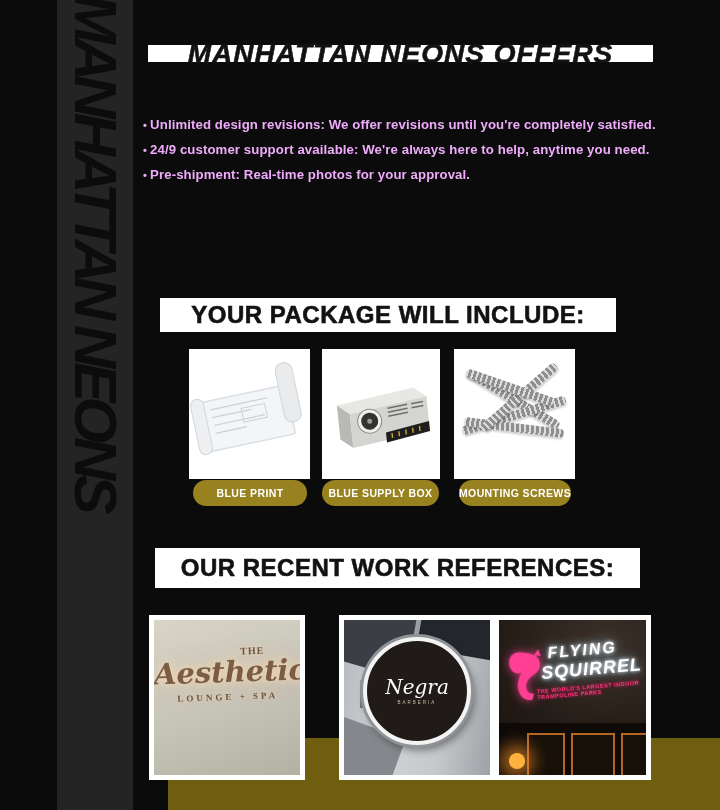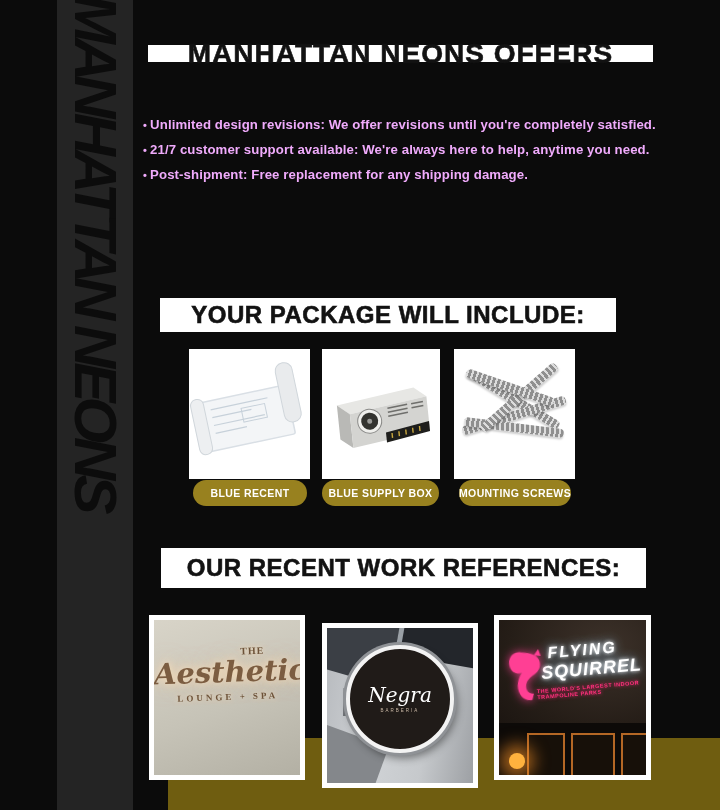--- a/index.html
+++ b/index.html
@@ -9,23 +9,23 @@
   
   .side-strip{position:absolute;left:57px;top:0;width:76px;height:810px;background:#242424;overflow:hidden;}
   .side-text{writing-mode:vertical-rl;white-space:nowrap;height:820px;line-height:76px;
              font-size:60px;font-weight:bold;font-style:italic;letter-spacing:-6px;
              color:#0c0c0c;margin-top:-6px;}
 
   
   .banner{position:absolute;background:#ffffff;color:#121212;display:flex;align-items:center;
           justify-content:center;font-weight:bold;white-space:nowrap;
           -webkit-text-stroke:0.6px #121212;}
-  .banner-offers{left:148px;top:45px;width:505px;height:17px;font-size:28px;letter-spacing:1px;}
+  .banner-offers{left:148px;top:45px;width:505px;height:17px;font-size:28px;letter-spacing:1px;font-style:italic;}
   .banner-package{left:160px;top:298px;width:456px;height:34px;font-size:24px;letter-spacing:0.5px;}
-  .banner-refs{left:155px;top:548px;width:485px;height:40px;font-size:24px;letter-spacing:0.5px;margin-left:6px;}
+  .banner-refs{left:155px;top:548px;width:485px;height:40px;font-size:24px;letter-spacing:0.5px;}
 
   
   .offers-list{position:absolute;left:143px;top:118px;width:555px;margin:0;padding:0;list-style:none;}
   .offers-list li{color:#f0abfc;font-size:13.2px;font-weight:bold;line-height:14px;
                   margin-bottom:11px;letter-spacing:0.1px;}
   .offers-list li::before{content:"\2022  ";font-size:11px;}
 
   
   .olive-corner{position:absolute;left:168px;top:738px;width:552px;height:72px;background:#6f5d10;}
 
@@ -52,21 +52,21 @@
         color:#ffffff;font-weight:bold;font-size:10.5px;letter-spacing:0.4px;
         display:flex;align-items:center;justify-content:center;white-space:nowrap;}
   .pill-1{left:193px;width:114px;}
   .pill-2{left:322px;width:117px;}
   .pill-3{left:459px;width:112px;text-align:center;}
 
   
   .ref-frame{position:absolute;top:615px;width:156px;height:165px;background:#ffffff;
              padding:5px;box-sizing:border-box;}
   .ref-1{left:149px;}
-  .ref-2{left:322px;margin-top:8px;}
+  .ref-2{left:339px;}
   .ref-3{left:494px;width:157px;}
   .ref-photo{position:relative;width:100%;height:100%;overflow:hidden;}
 
   
   .photo-aesthetics{background:linear-gradient(160deg,#d8d4c8 0%,#c6c3b7 55%,#b3b0a4 100%);}
   .ae-sign{position:absolute;left:0;right:0;top:26px;text-align:center;transform:rotate(-2deg);}
   .ae-the{font-family:"Liberation Serif",serif;font-size:10px;font-weight:bold;letter-spacing:1px;
           color:#6d5238;text-shadow:0 0 6px rgba(255,221,178,0.95);transform:translateX(26px);display:block;}
   .ae-main{font-family:"DejaVu Serif",serif;font-style:italic;font-weight:bold;font-size:29px;
            line-height:30px;color:#7c5d41;
@@ -121,22 +121,22 @@
   <div class="side-strip">
     <div class="side-text">MANHATTAN NEONS</div>
   </div>
 
   <div class="olive-corner"></div>
 
   <div class="banner banner-offers">MANHATTAN NEONS OFFERS</div>
 
   <ul class="offers-list">
     <li>Unlimited design revisions: We offer revisions until you're completely satisfied.</li>
-    <li>21/7 customer support available: We're always here to help, anytime you need.</li>
-    <li>Post-shipment: Free replacement for any shipping damage.</li>
+    <li>24/9 customer support available: We're always here to help, anytime you need.</li>
+    <li>Pre-shipment: Real-time photos for your approval.</li>
   </ul>
 
   <div class="banner banner-package">YOUR PACKAGE WILL INCLUDE:</div>
 
   <div class="pkg-card pkg-1">
     <svg viewBox="0 0 121 130">
       <g transform="rotate(-12 60 68)">
         <rect x="14" y="44" width="88" height="50" rx="2" fill="#f3f5f7" stroke="#d9dfe5" stroke-width="1.5"></rect>
         <path d="M24 53 h58 M24 61 h40 M24 69 h52 M24 77 h32" stroke="#c7d1da" stroke-width="1.2" fill="none"></path>
         <rect x="54" y="58" width="24" height="14" fill="none" stroke="#c7d1da"></rect>
@@ -177,21 +177,21 @@
   <div class="pkg-card pkg-3">
     <div class="rods">
       <div class="rod rod1"></div>
       <div class="rod rod2"></div>
       <div class="rod rod3"></div>
       <div class="rod rod4"></div>
       <div class="rod rod5"></div>
     </div>
   </div>
 
-  <div class="pill pill-1">BLUE RECENT</div>
+  <div class="pill pill-1">BLUE PRINT</div>
   <div class="pill pill-2">BLUE SUPPLY BOX</div>
   <div class="pill pill-3">MOUNTING SCREWS</div>
 
   <div class="banner banner-refs">OUR RECENT WORK REFERENCES:</div>
 
   <div class="ref-frame ref-1">
     <div class="ref-photo photo-aesthetics">
       <div class="ae-sign">
         <span class="ae-the">THE</span>
         <span class="ae-main">Aesthetics</span>

